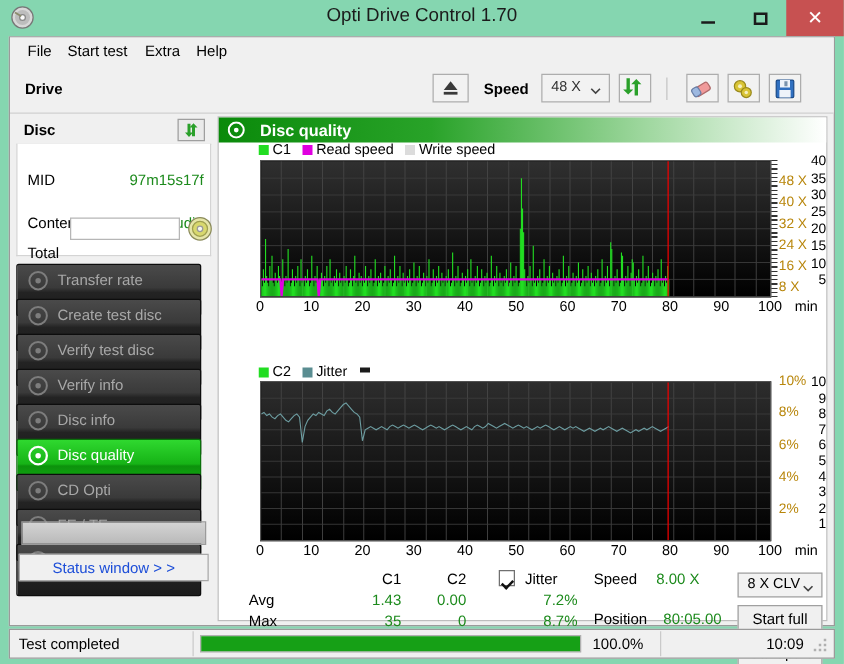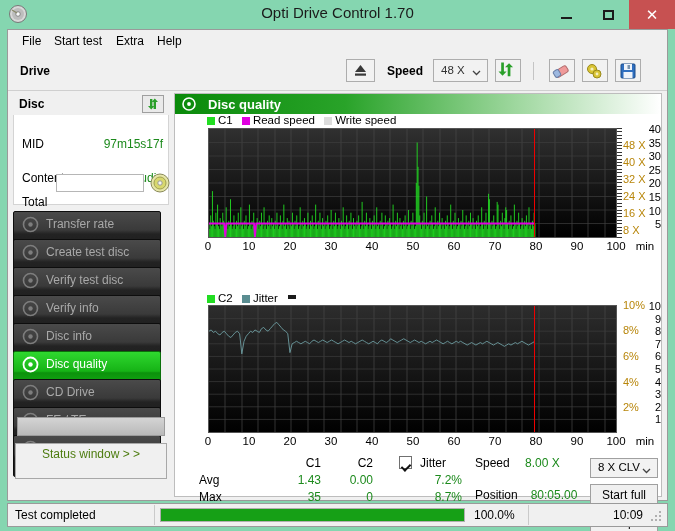--- a/index.html
+++ b/index.html
@@ -60,23 +60,23 @@
   .navlist{position:absolute;left:0;top:118px;width:156px;}
   .navbtn{position:absolute;left:0;width:148px;height:42px;
     background:linear-gradient(to bottom,#4a4a4a 0%,#3a3a3a 45%,#232323 55%,#1b1b1b 100%);
     border:1px solid #0d0d0d;border-radius:2px;box-sizing:border-box;}
   .navbtn.active{background:linear-gradient(to bottom,#2fd82f 0%,#16b316 48%,#0c920c 52%,#17b517 100%);border-color:#0a700a;}
   .navbtn-icon{position:absolute;left:8px;top:4px;width:17px;height:17px;}
   .navbtn-text{position:absolute;left:32px;top:5px;font-size:12px;color:#a8a8a8;}
   .navbtn.active .navbtn-text{color:#ffffff;}
   .nav-filler{position:absolute;left:4px;top:324px;width:148px;height:19px;
     background:linear-gradient(to bottom,#d4d4d4,#b9b9b9);border:1px solid #9b9b9b;box-sizing:border-box;}
-  .statuswin-btn{position:absolute;left:2px;top:350px;width:152px;height:36px;
+  .statuswin-btn{position:absolute;left:2px;top:350px;width:152px;height:22px;
     background:#f0f0f0;border:1px solid #a8a8a8;box-sizing:border-box;
-    text-align:center;line-height:20px;font-size:12px;color:#4d7c0f;}
+    text-align:center;line-height:20px;font-size:12px;color:#1d4ed8;}
 
   
   .rightpanel{position:absolute;left:166px;top:63px;width:488px;height:404px;background:#fff;border:1px solid #bdbdbd;box-sizing:border-box;}
   .dq-header{position:absolute;left:0;top:0;width:486px;height:20px;
     background:linear-gradient(to right,#0a8a0a 0%,#29a329 35%,#9ed79e 70%,#ffffff 100%);}
   .dq-header-icon{position:absolute;left:7px;top:3px;width:14px;height:14px;}
   .dq-header-text{position:absolute;left:33px;top:3px;font-size:13px;font-weight:bold;color:#fff;}
 
   
   .chart{position:absolute;}
@@ -285,21 +285,21 @@
           </div>
           <div class="navbtn-text">Disc quality</div>
         </div>
         <div class="navbtn" style="top:168px;">
           <div class="navbtn-icon">
             <svg width="17" height="17" viewBox="0 0 17 17">
                 <circle cx="8.5" cy="8.5" r="7" fill="none" stroke="#7d7d7d" stroke-width="1.6"></circle>
                 <circle cx="8.5" cy="8.5" r="2.2" fill="#7d7d7d"></circle>
               </svg>
           </div>
-          <div class="navbtn-text">CD Drive</div>
+          <div class="navbtn-text">CD Opti</div>
         </div>
         <div class="navbtn" style="top:196px;">
           <div class="navbtn-icon">
             <svg width="17" height="17" viewBox="0 0 17 17">
                 <circle cx="8.5" cy="8.5" r="7" fill="none" stroke="#7d7d7d" stroke-width="1.6"></circle>
                 <circle cx="8.5" cy="8.5" r="2.2" fill="#7d7d7d"></circle>
               </svg>
           </div>
           <div class="navbtn-text">FE / TE</div>
         </div>

